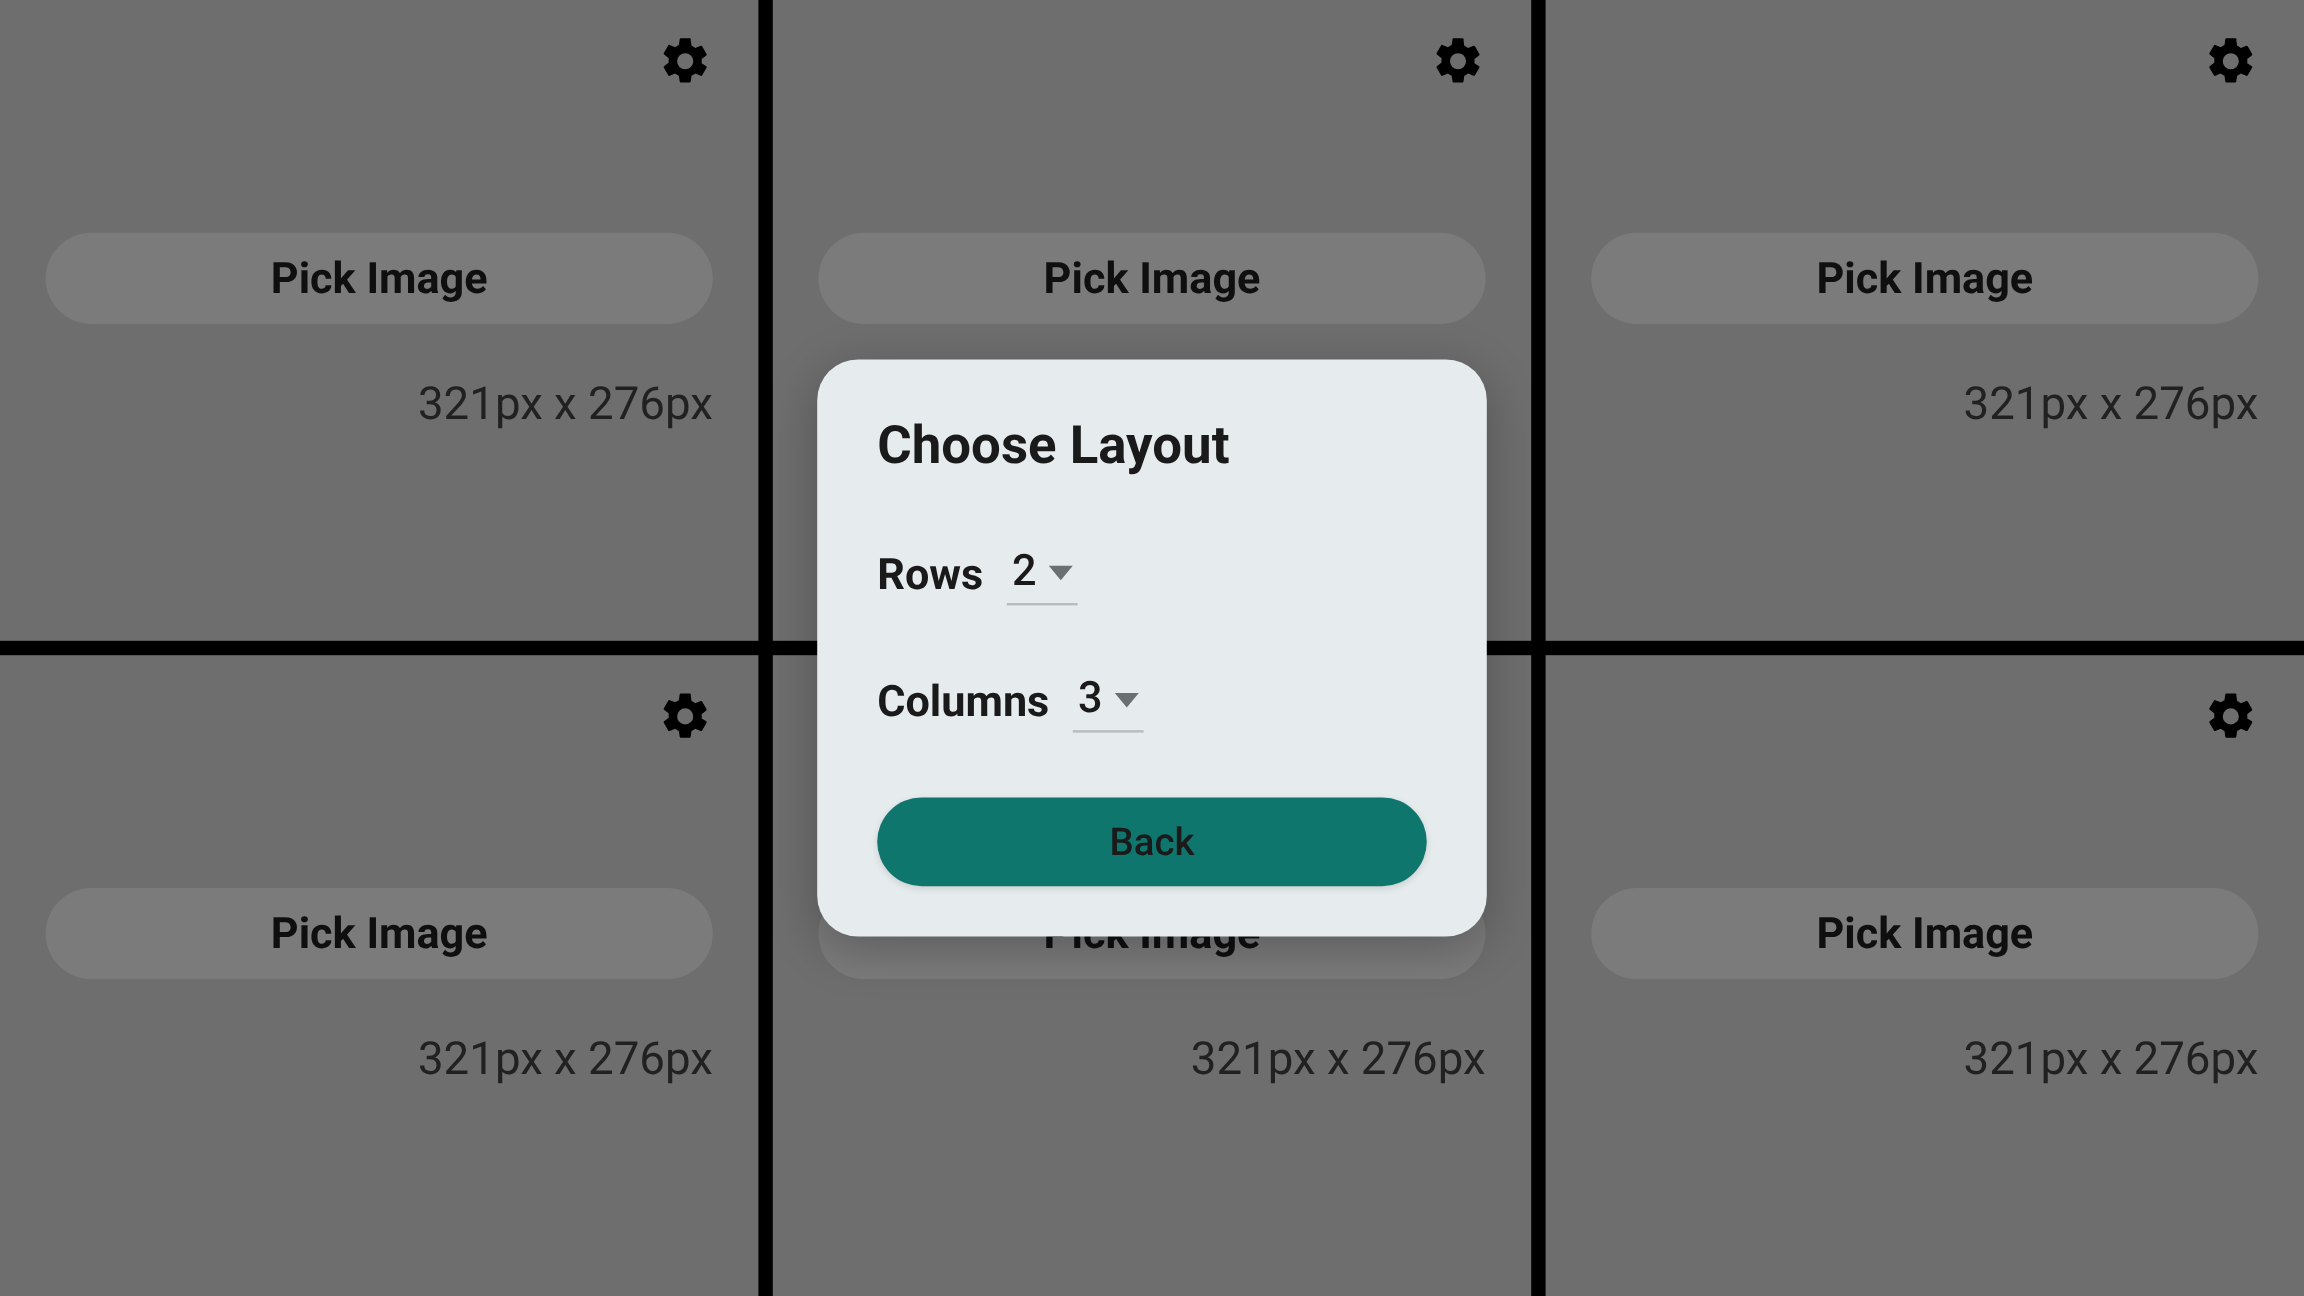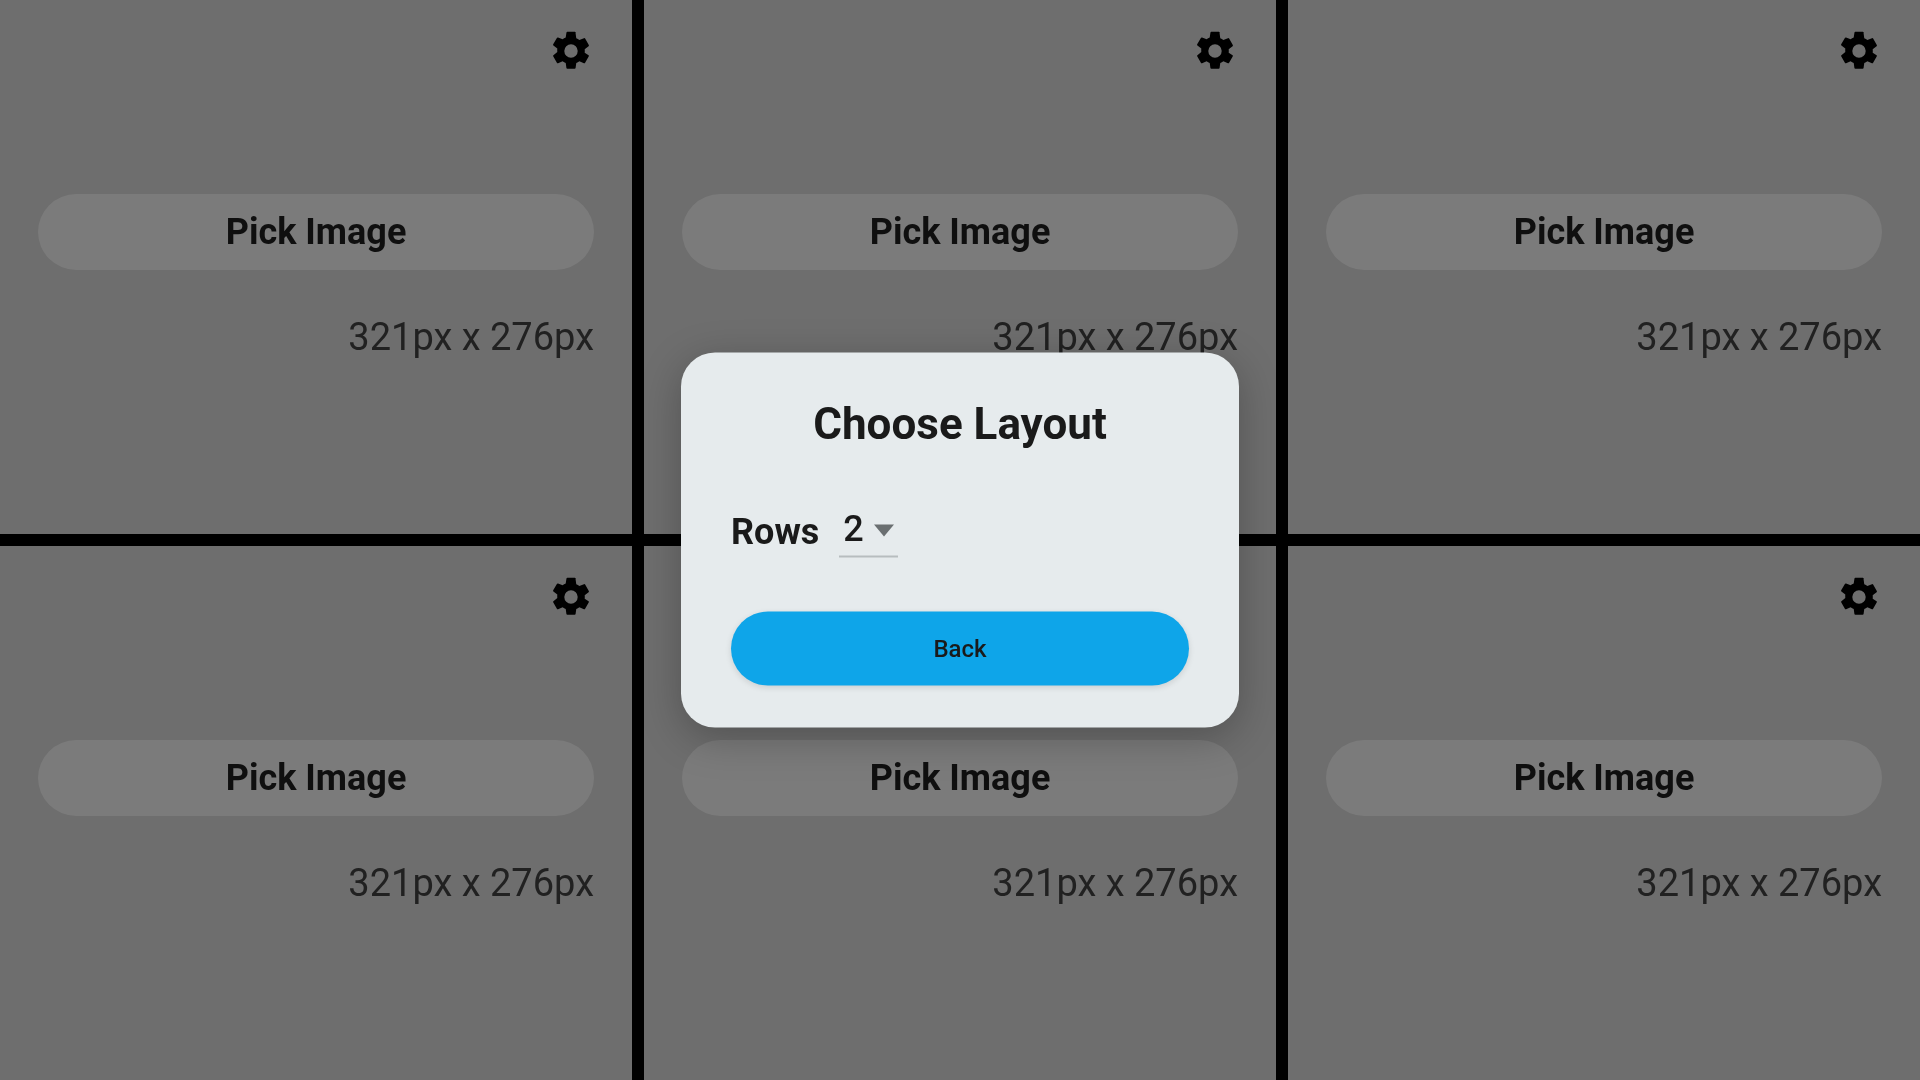--- a/index.html
+++ b/index.html
@@ -68,21 +68,20 @@
       top: 50%;
       transform: translate(-50%, -50%);
       width: 558px;
       background: #e6ebed;
       border-radius: 34px;
       z-index: 10;
       padding: 45px 50px 42px 50px;
       box-shadow: 0 10px 40px rgba(0,0,0,0.25);
     }
     .dialog-title {
-      text-align: center;
       font-size: 44px;
       font-weight: 700;
       color: #1a1a1a;
       margin-bottom: 56px;
     }
     .dialog-row {
       display: flex;
       align-items: center;
       gap: 20px;
       margin-bottom: 54px;
@@ -111,22 +110,22 @@
       border-left: 10px solid transparent;
       border-right: 10px solid transparent;
       border-top: 12px solid #6a6f71;
       margin-top: 4px;
     }
     .back-btn {
       width: 100%;
       height: 74px;
       border-radius: 999px;
       border: none;
-      background: #0ea5e9;
-      font-size: 24px;
+      background: #0f766e;
+      font-size: 32px;
       font-weight: 500;
       color: #1a1a1a;
       cursor: pointer;
       box-shadow: 0 2px 6px rgba(0,0,0,0.12);
     }
     svg { display: block; }
   </style>
 </head>
 <body>
 
@@ -200,15 +199,22 @@
   <div class="dialog-title">Choose Layout</div>
 
   <div class="dialog-row">
     <span class="dialog-row-label">Rows</span>
     <span class="dropdown">
       <span class="dropdown-value">2</span>
       <span class="dropdown-caret"></span>
     </span>
   </div>
 
+  <div class="dialog-row">
+    <span class="dialog-row-label">Columns</span>
+    <span class="dropdown">
+      <span class="dropdown-value">3</span>
+      <span class="dropdown-caret"></span>
+    </span>
+  </div>
 
   <button class="back-btn">Back</button>
 </div>
 
 </body></html>

